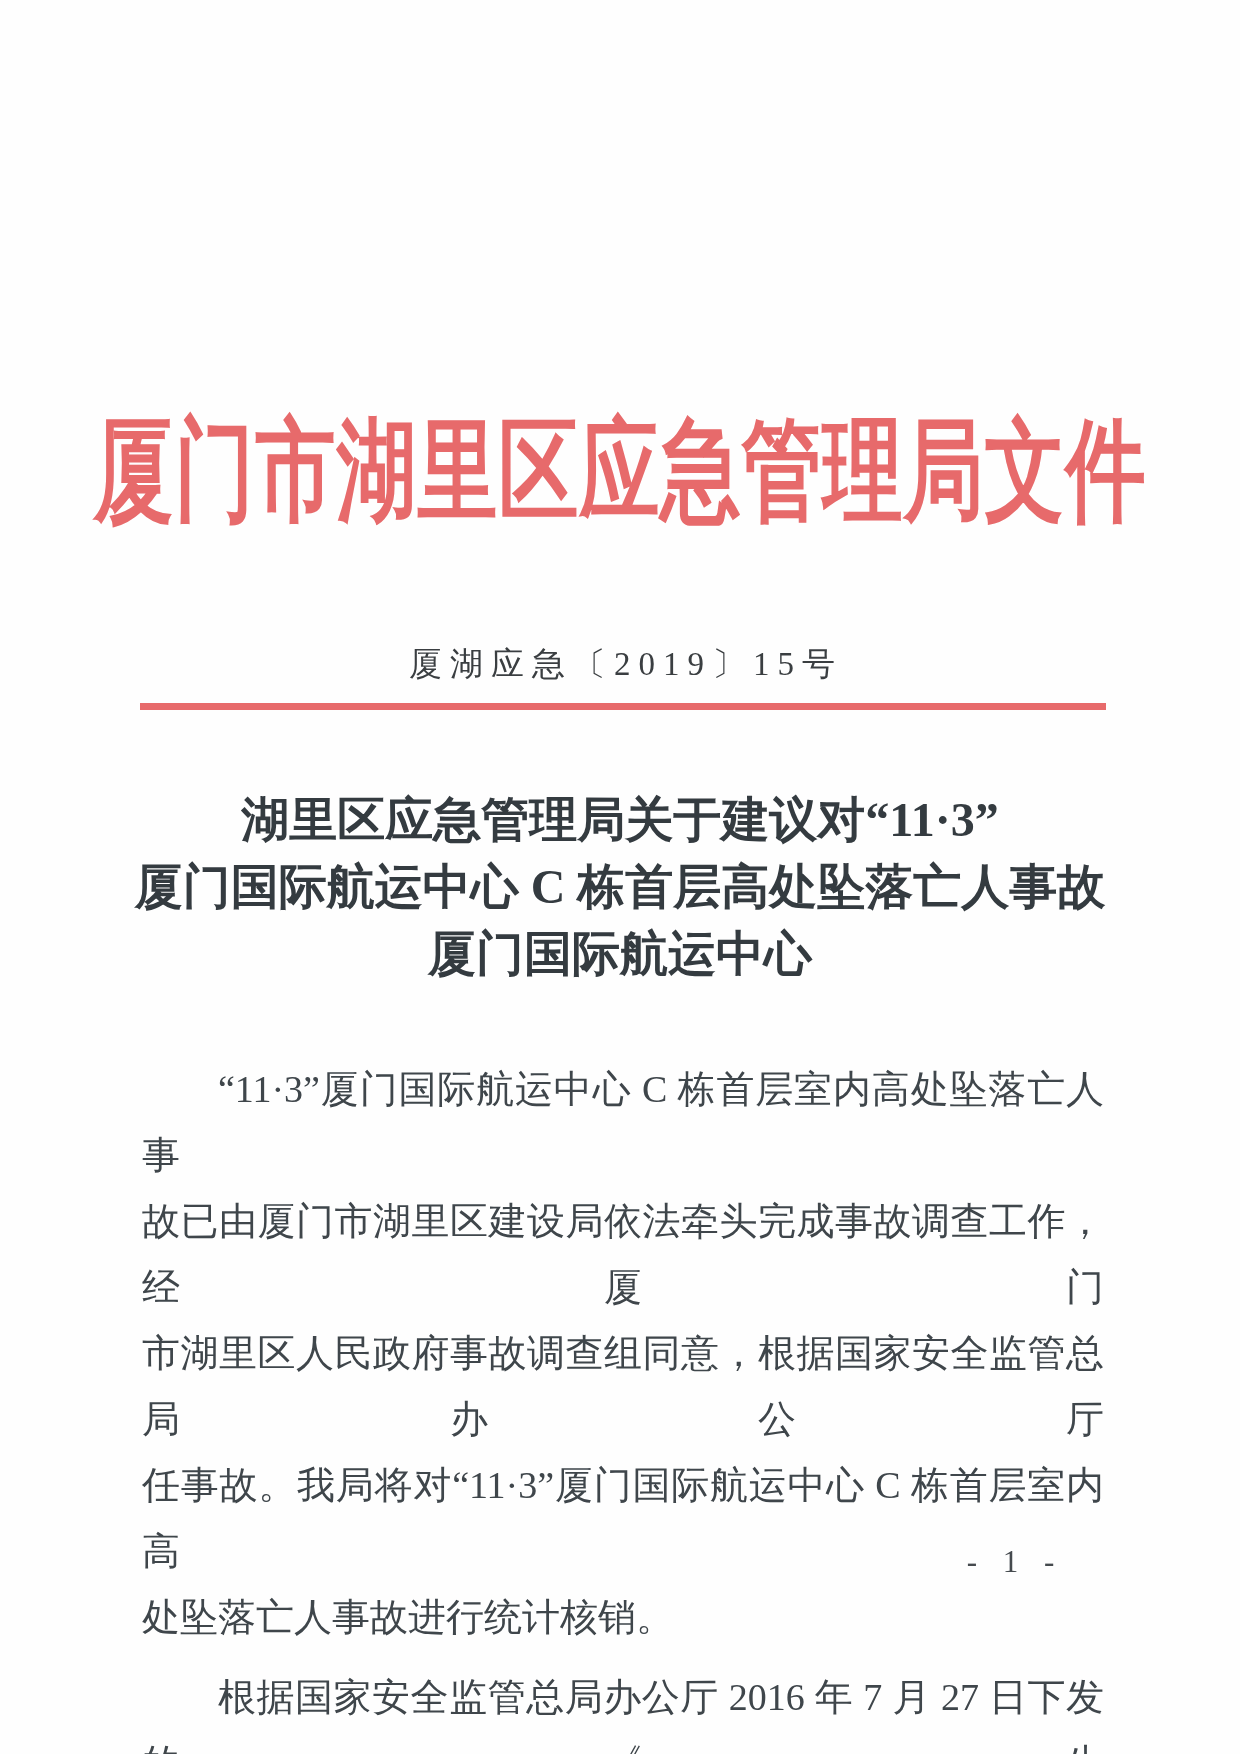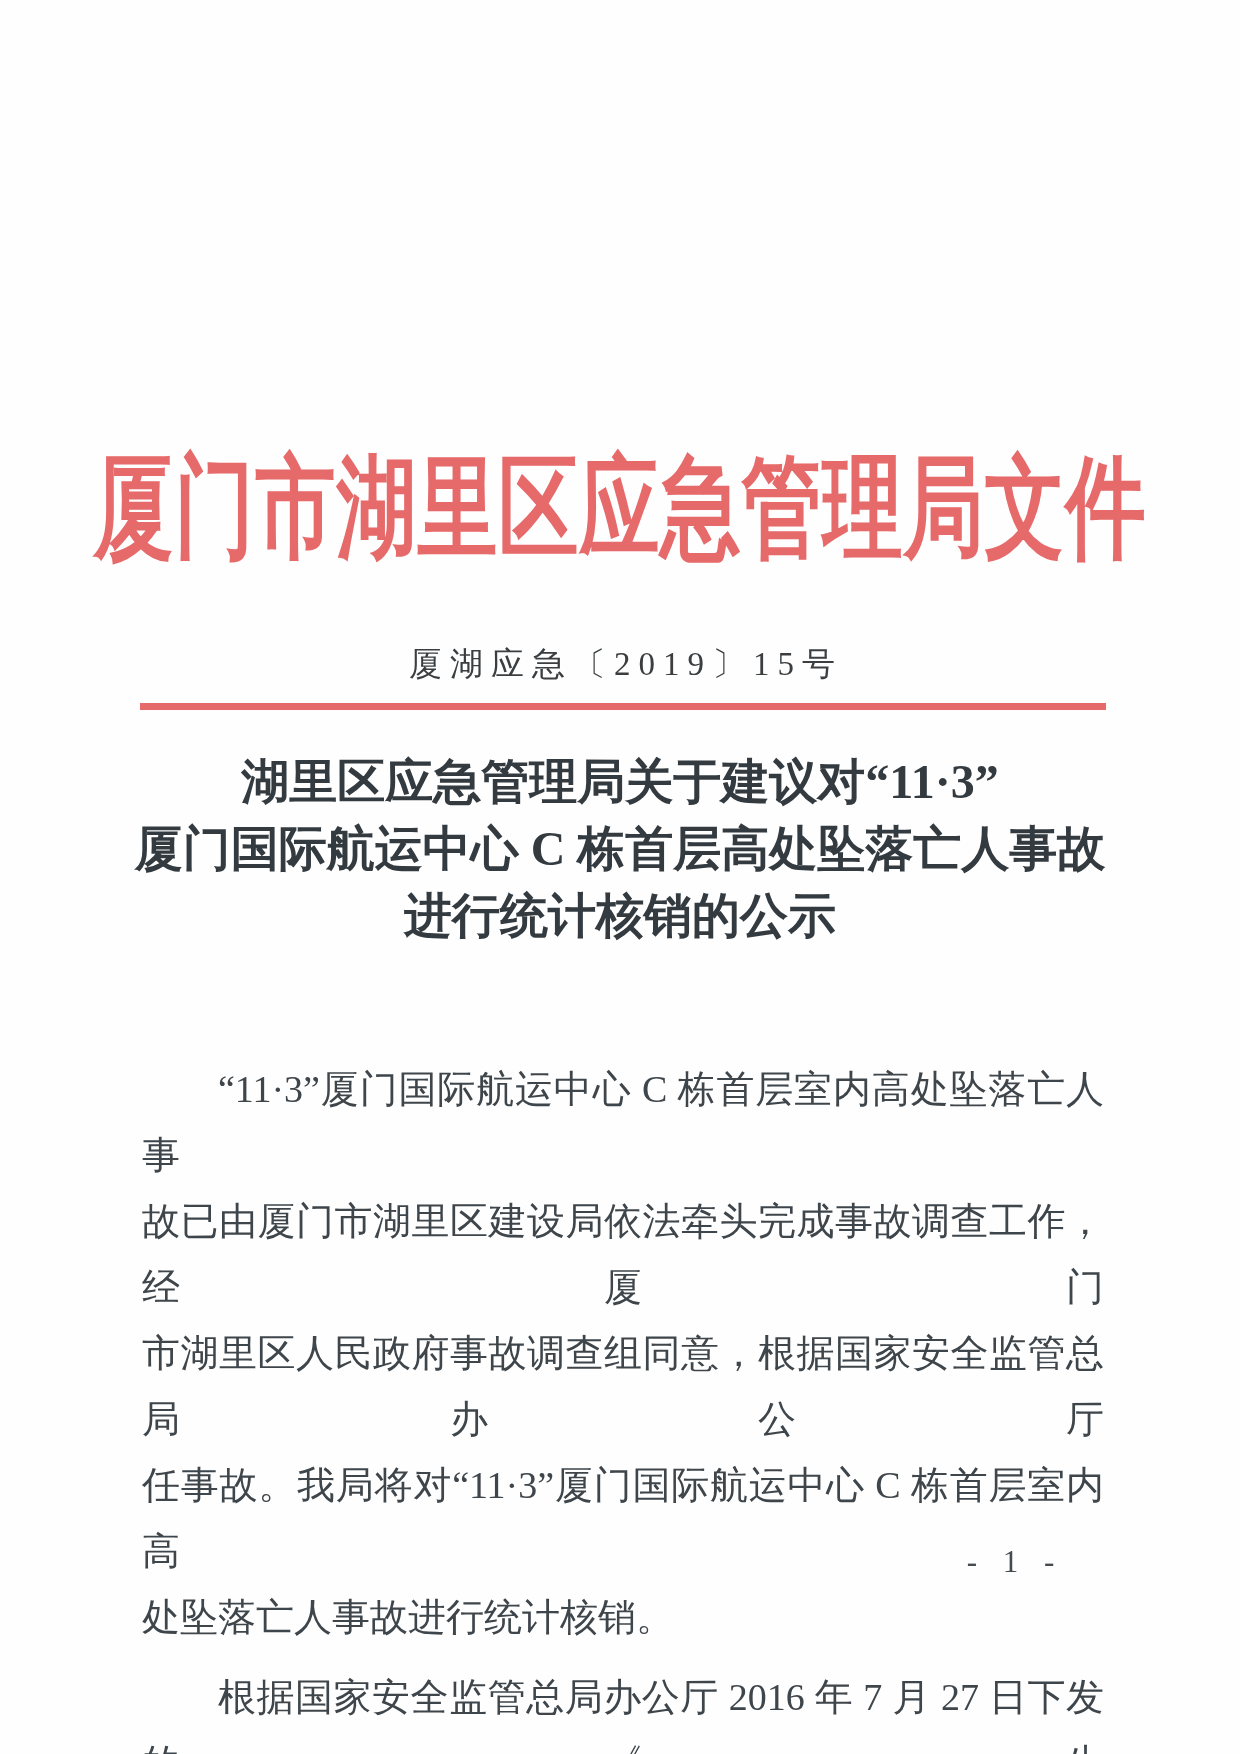--- a/index.html
+++ b/index.html
@@ -20,21 +20,20 @@
   
   .letterhead {
     position: absolute;
     top: 408px;
     left: 0;
     right: 0;
     height: 130px;
     display: flex;
     align-items: center;
     justify-content: center;
-    margin-top: 37px;
   }
   .letterhead .txt {
     font-size: 80px;
     font-weight: 700;
     color: #e76a6b;
     white-space: nowrap;
     letter-spacing: 1px;
     transform: scaleY(1.40);
     transform-origin: center;
   }
@@ -58,21 +57,21 @@
     top: 703px;
     left: 140px;
     width: 966px;
     height: 7px;
     background: #e76a6b;
   }
 
   
   .doc-title {
     position: absolute;
-    top: 748px;
+    top: 786px;
     left: 90px;
     right: 90px;
     text-align: center;
     font-size: 48px;
     font-weight: 700;
     line-height: 67px;
     color: #343b40;
   }
 
   
@@ -117,21 +116,21 @@
     <span class="txt">厦门市湖里区应急管理局文件</span>
   </div>
 
   <div class="doc-number">厦湖应急〔2019〕15号</div>
 
   <div class="red-rule"></div>
 
   <div class="doc-title">
     <div class="title-line">湖里区应急管理局关于建议对“11·3”</div>
     <div class="title-line">厦门国际航运中心 C 栋首层高处坠落亡人事故</div>
-    <div class="title-line">进行统计核销的公示</div>
+    <div class="title-line">厦门国际航运中心</div>
   </div>
 
   <div class="body-text">
 
     <div class="para">
       <div class="line fill indent">“11·3”厦门国际航运中心 C 栋首层室内高处坠落亡人事</div>
       <div class="line fill">故已由厦门市湖里区建设局依法牵头完成事故调查工作，经厦门</div>
       <div class="line fill">市湖里区人民政府事故调查组同意，根据国家安全监管总局办公厅</div>
       <div class="line fill">任事故。我局将对“11·3”厦门国际航运中心 C 栋首层室内高</div>
       <div class="line">处坠落亡人事故进行统计核销。</div>

